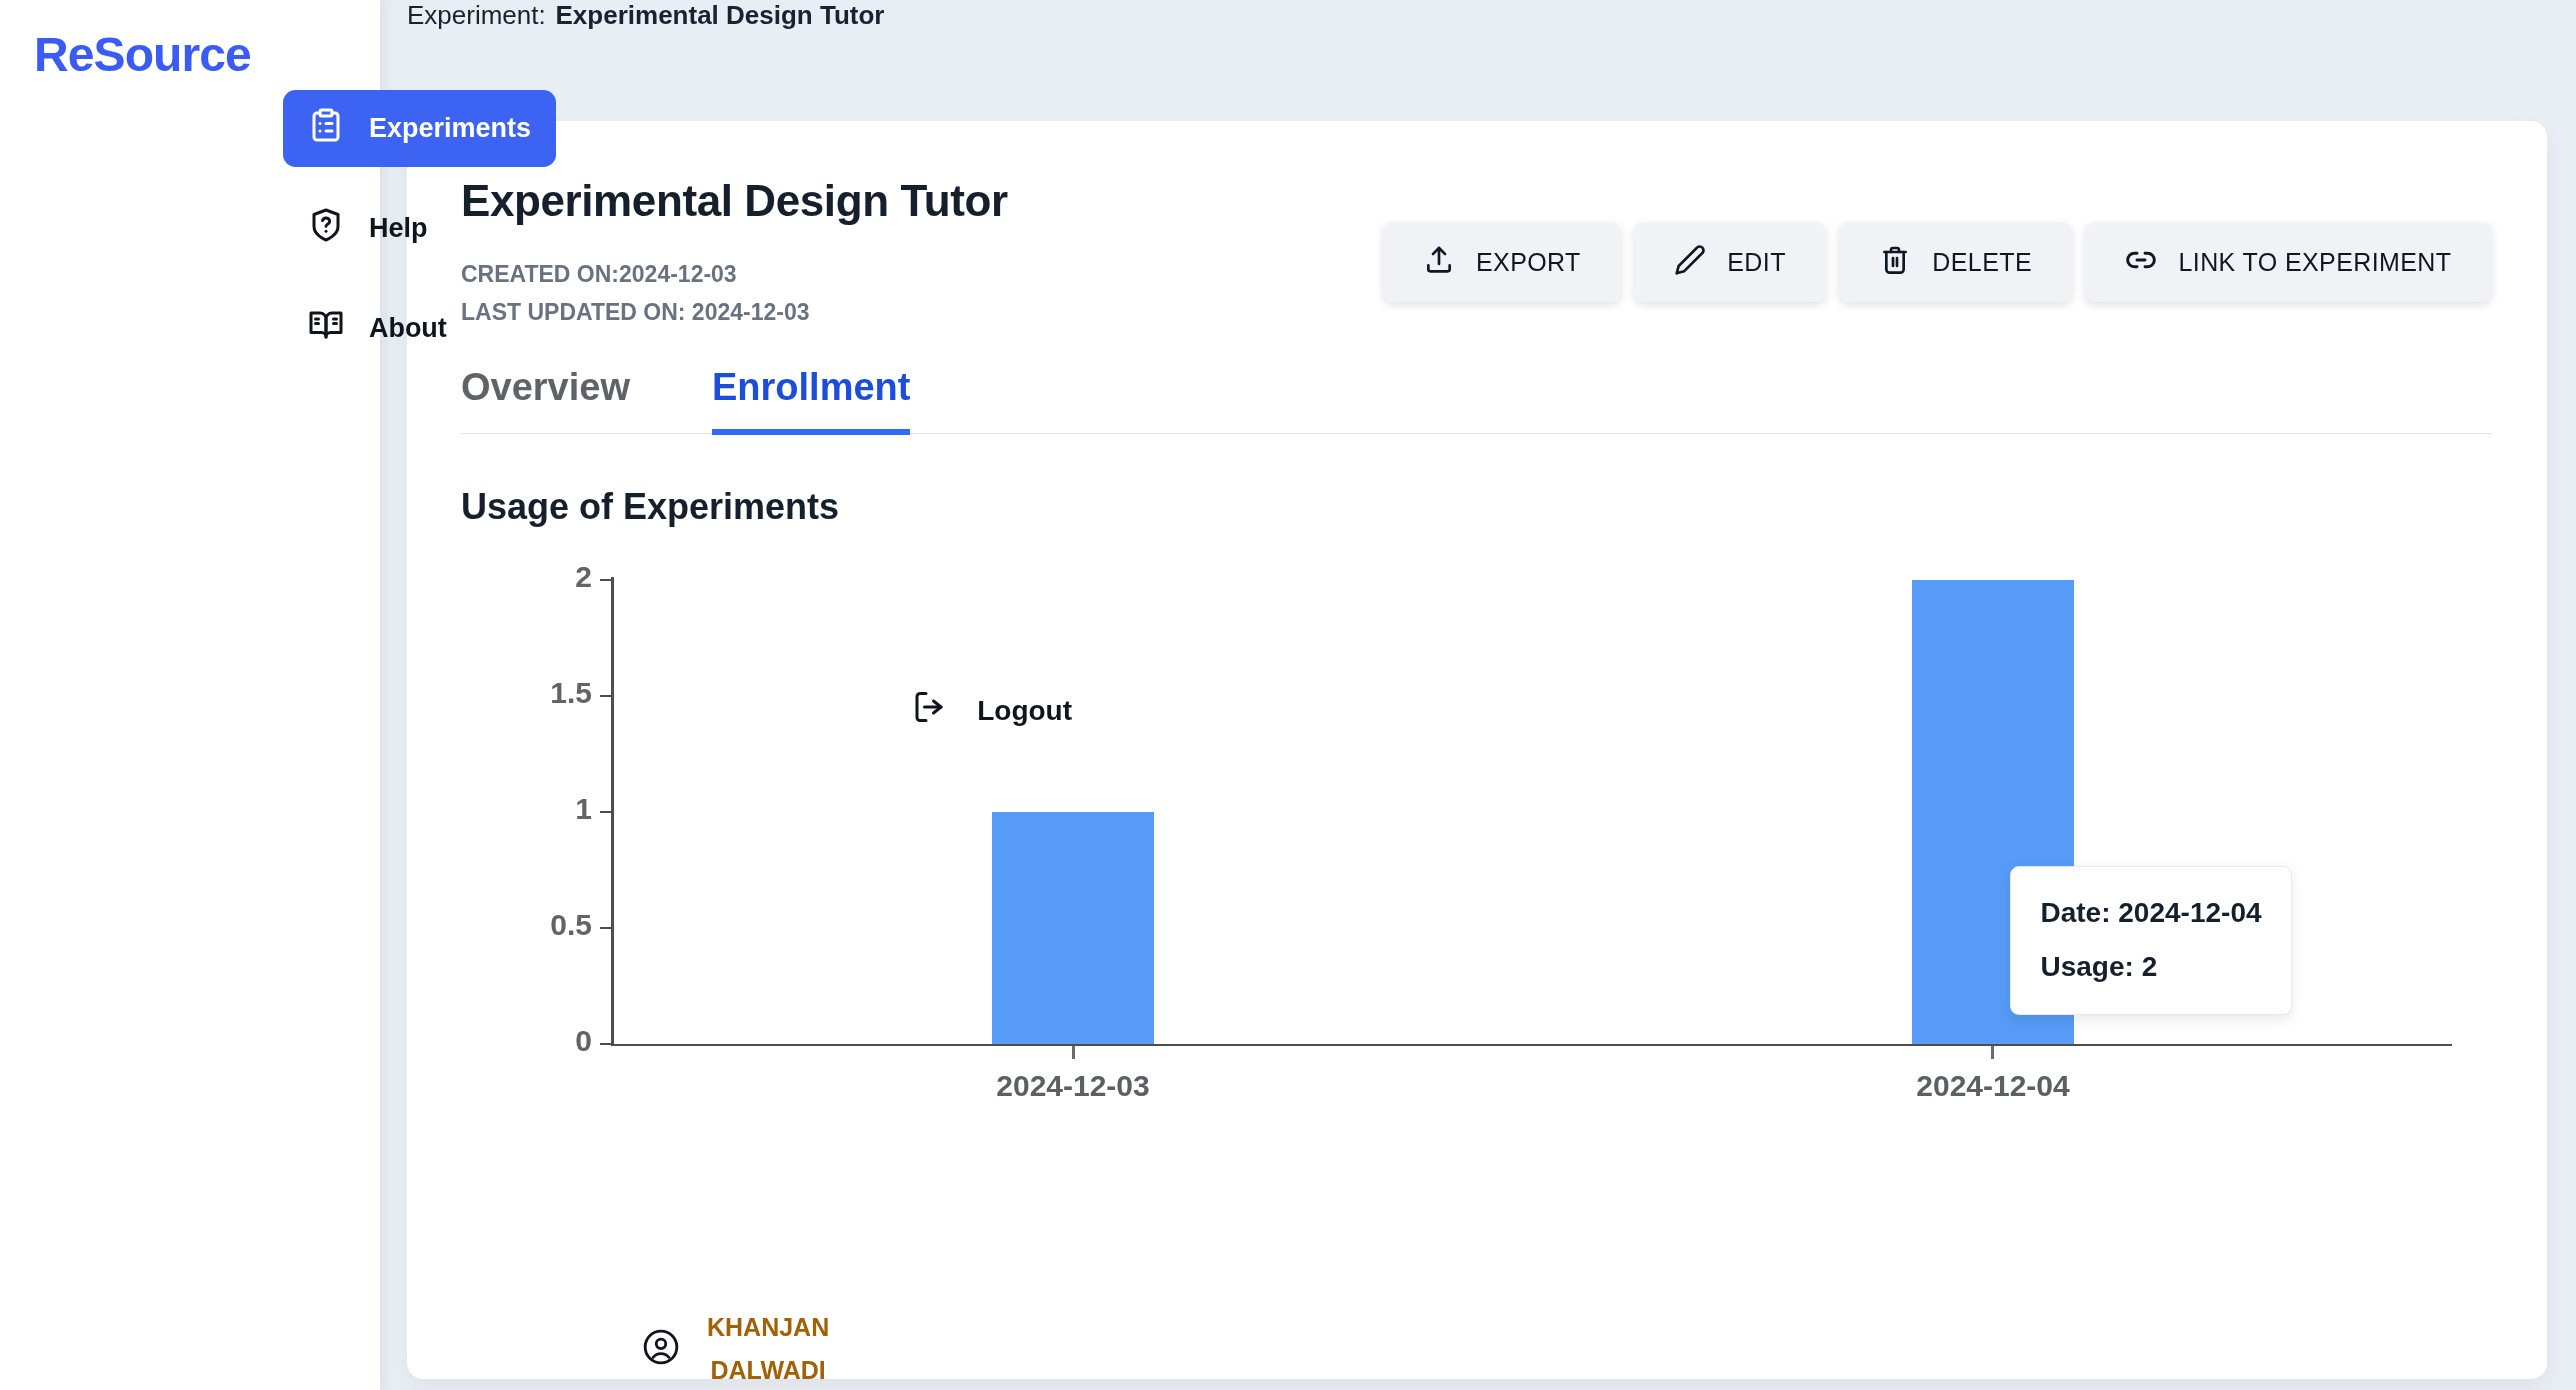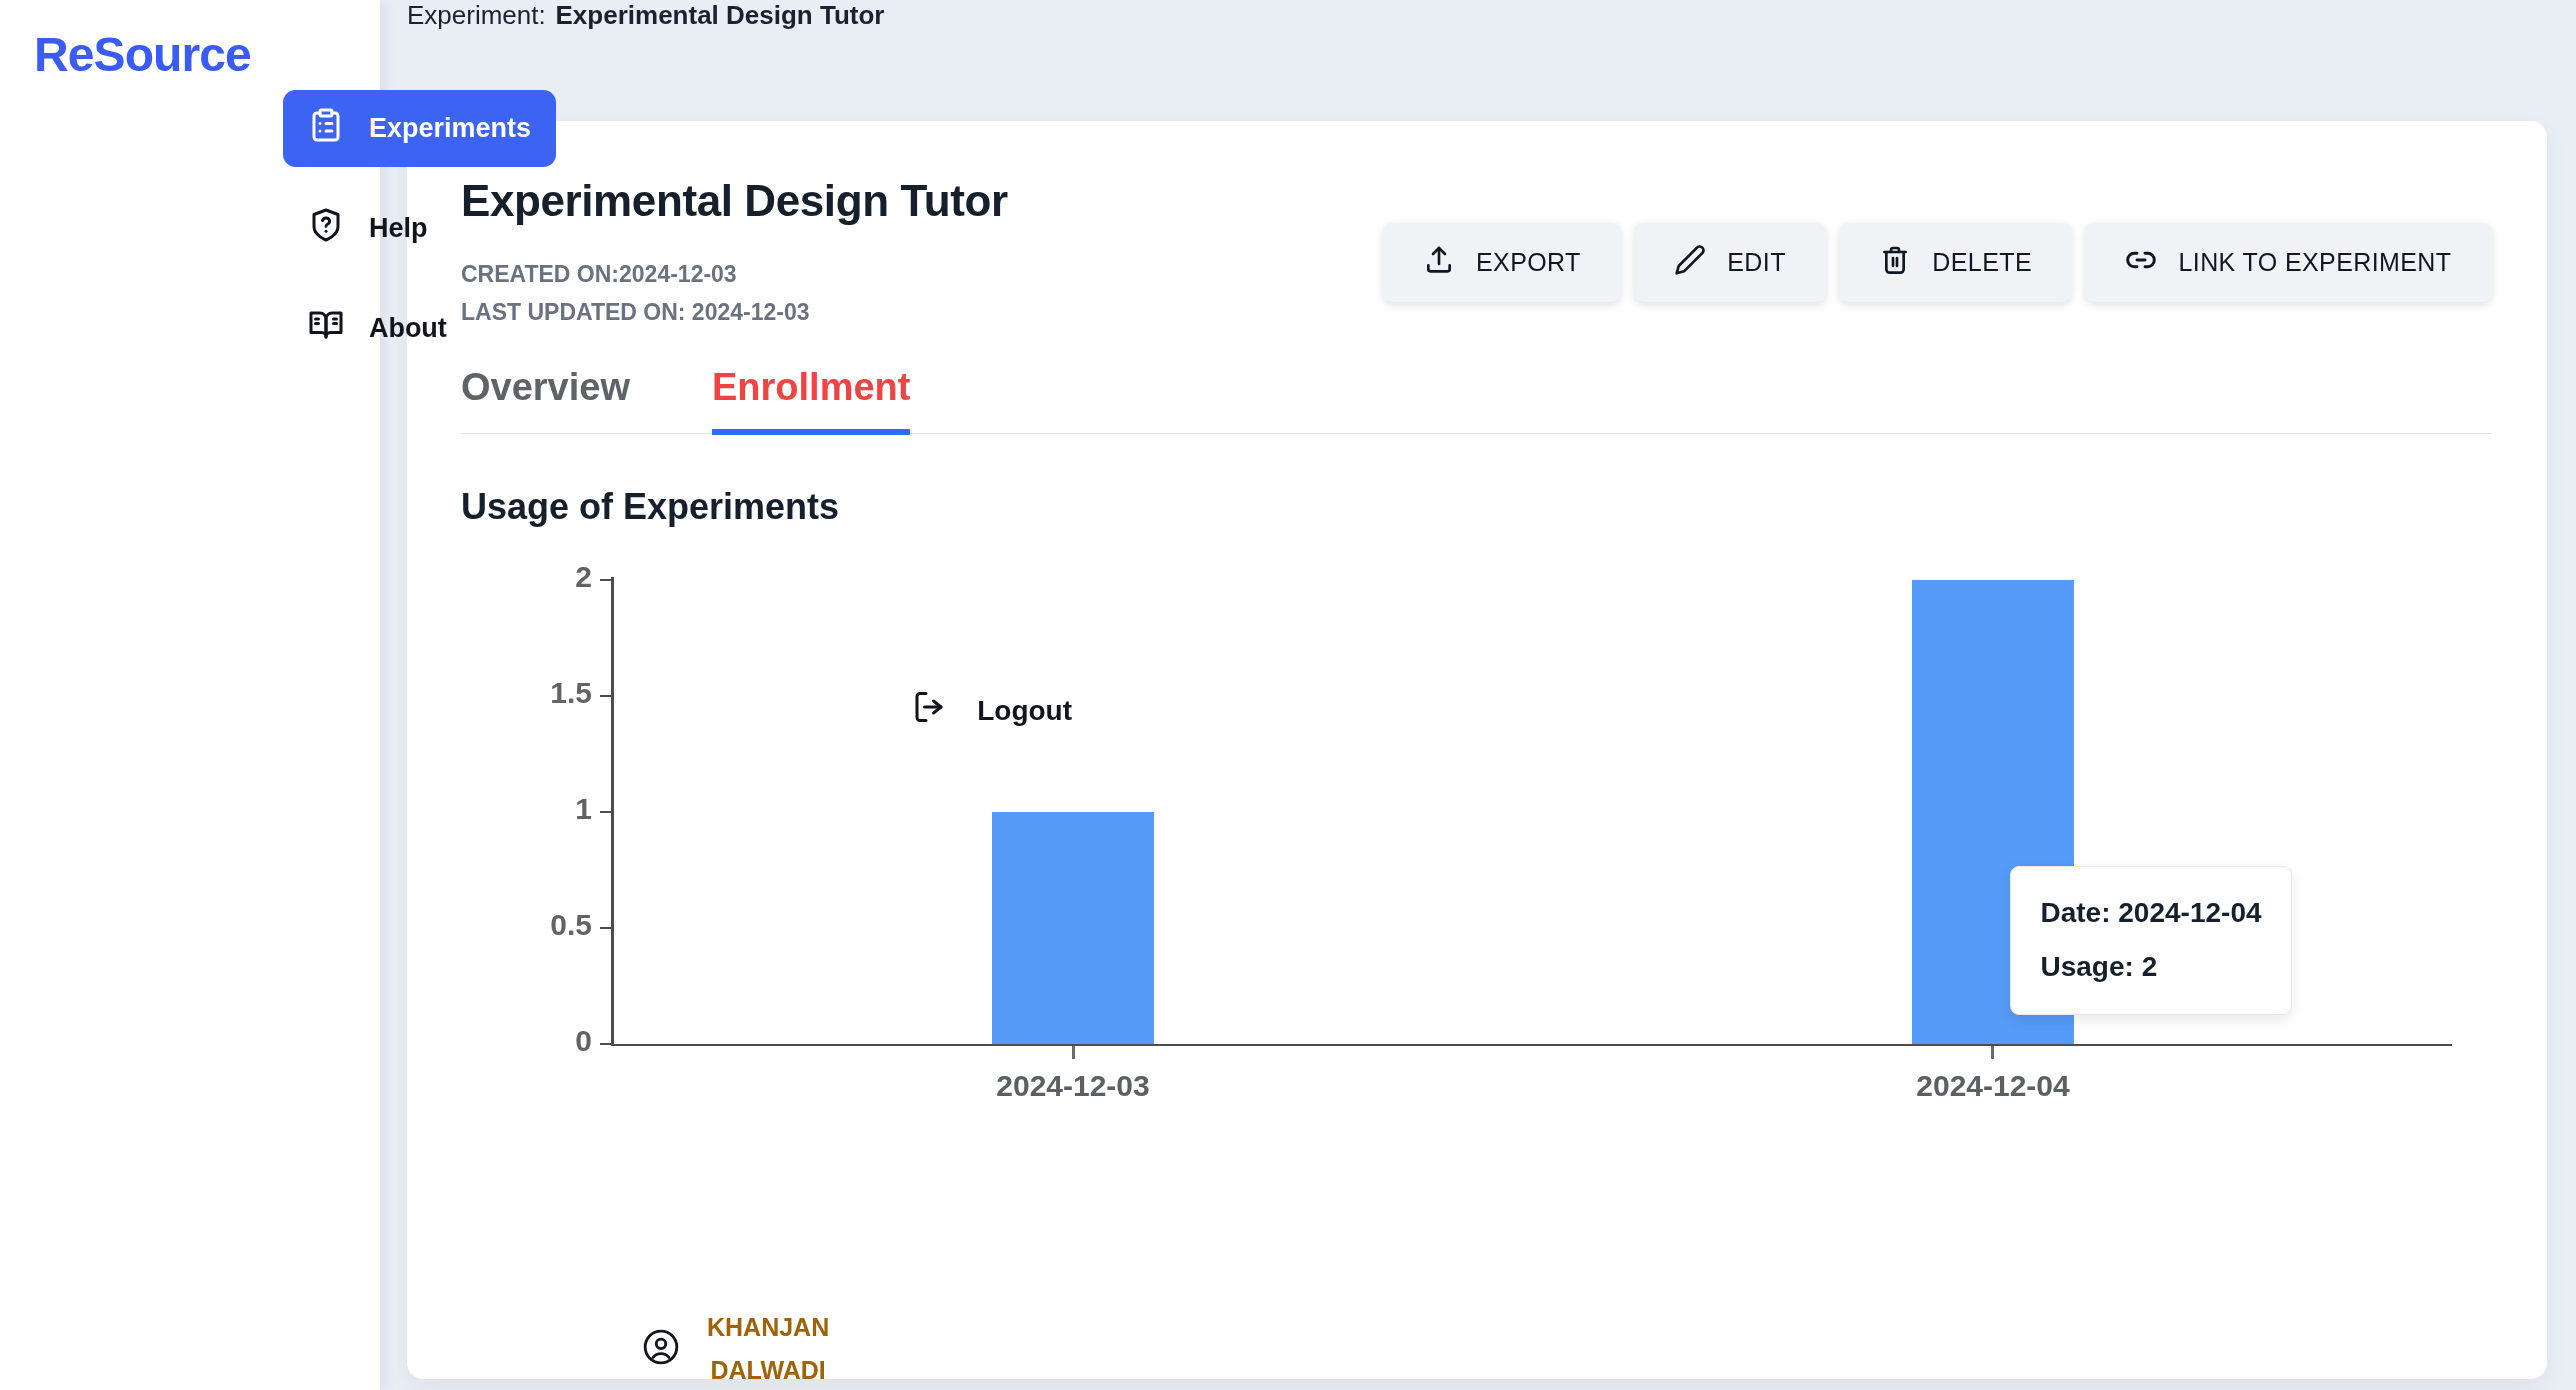--- a/index.html
+++ b/index.html
@@ -74,21 +74,21 @@
     box-shadow: 0 2.7px 8px rgba(0,0,0,0.12);
     font-family: inherit; font-size: 25px; font-weight: 500; letter-spacing: 0.4px;
     color: #0F1722; cursor: pointer; white-space: nowrap;
   }
 
   .tabs { margin-top: 34px; display: flex; gap: 82px; border-bottom: 1.8px solid #E2E4E8; }
   .tab {
     font-size: 38px; font-weight: 700; color: #5F6368;
     padding-bottom: 19.7px; cursor: pointer;
   }
-  .tab.active { color: #ef4444; border-bottom: 6.3px solid #2E6BF6; margin-bottom: -1.8px; }
+  .tab.active { color: #1d4ed8; border-bottom: 6.3px solid #2E6BF6; margin-bottom: -1.8px; }
 
   .section-title { margin-top: 52px; font-size: 36px; font-weight: 800; color: #16202C; }
 
   
   .chart {
     position: relative;
     margin: 43px 0 0 85px;
     width: 1915px; height: 555px;
   }
   .axis-y { position: absolute; background: #4D4D4D; width: 2.7px; }

